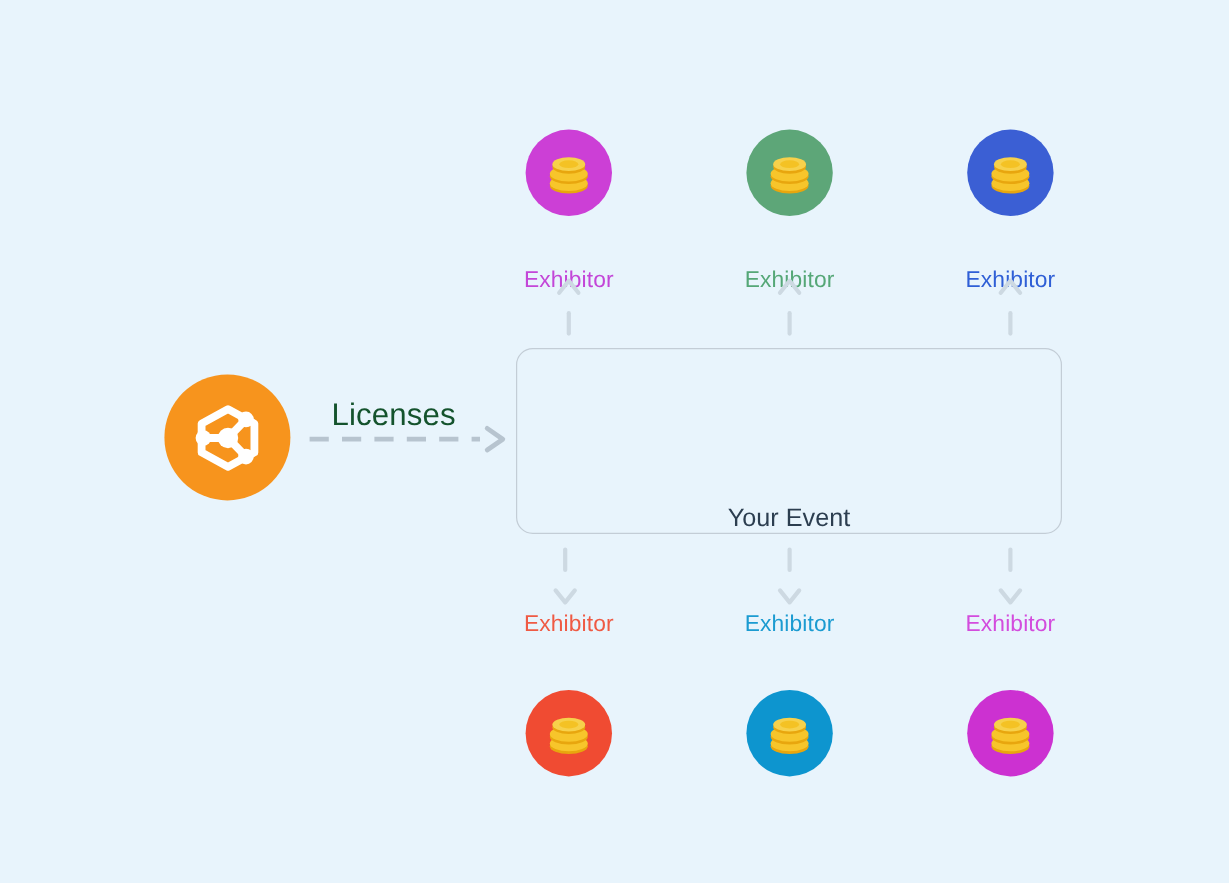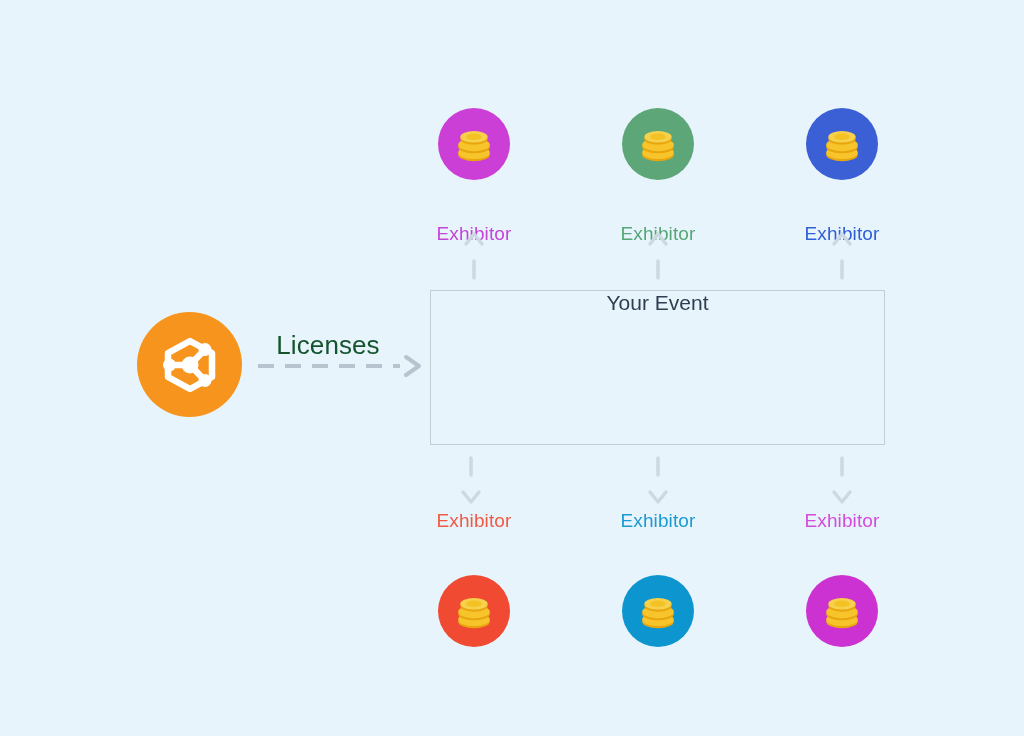--- a/index.html
+++ b/index.html
@@ -56,24 +56,24 @@
   }
 
   
   .event-box {
     position: absolute;
     left: 430px;
     top: 290px;
     width: 455px;
     height: 155px;
     border: 1px solid #c3cdd6;
-    border-radius: 0;
+    border-radius: 14px;
     background: #e8f4fc;
     display: flex;
-    align-items: flex-start;
+    align-items: flex-end;
     justify-content: center;
     box-sizing: border-box;
   }
   .event-box-label {
     font-size: 21px;
     color: #2c3e50;
   }
 
   
   .node {

